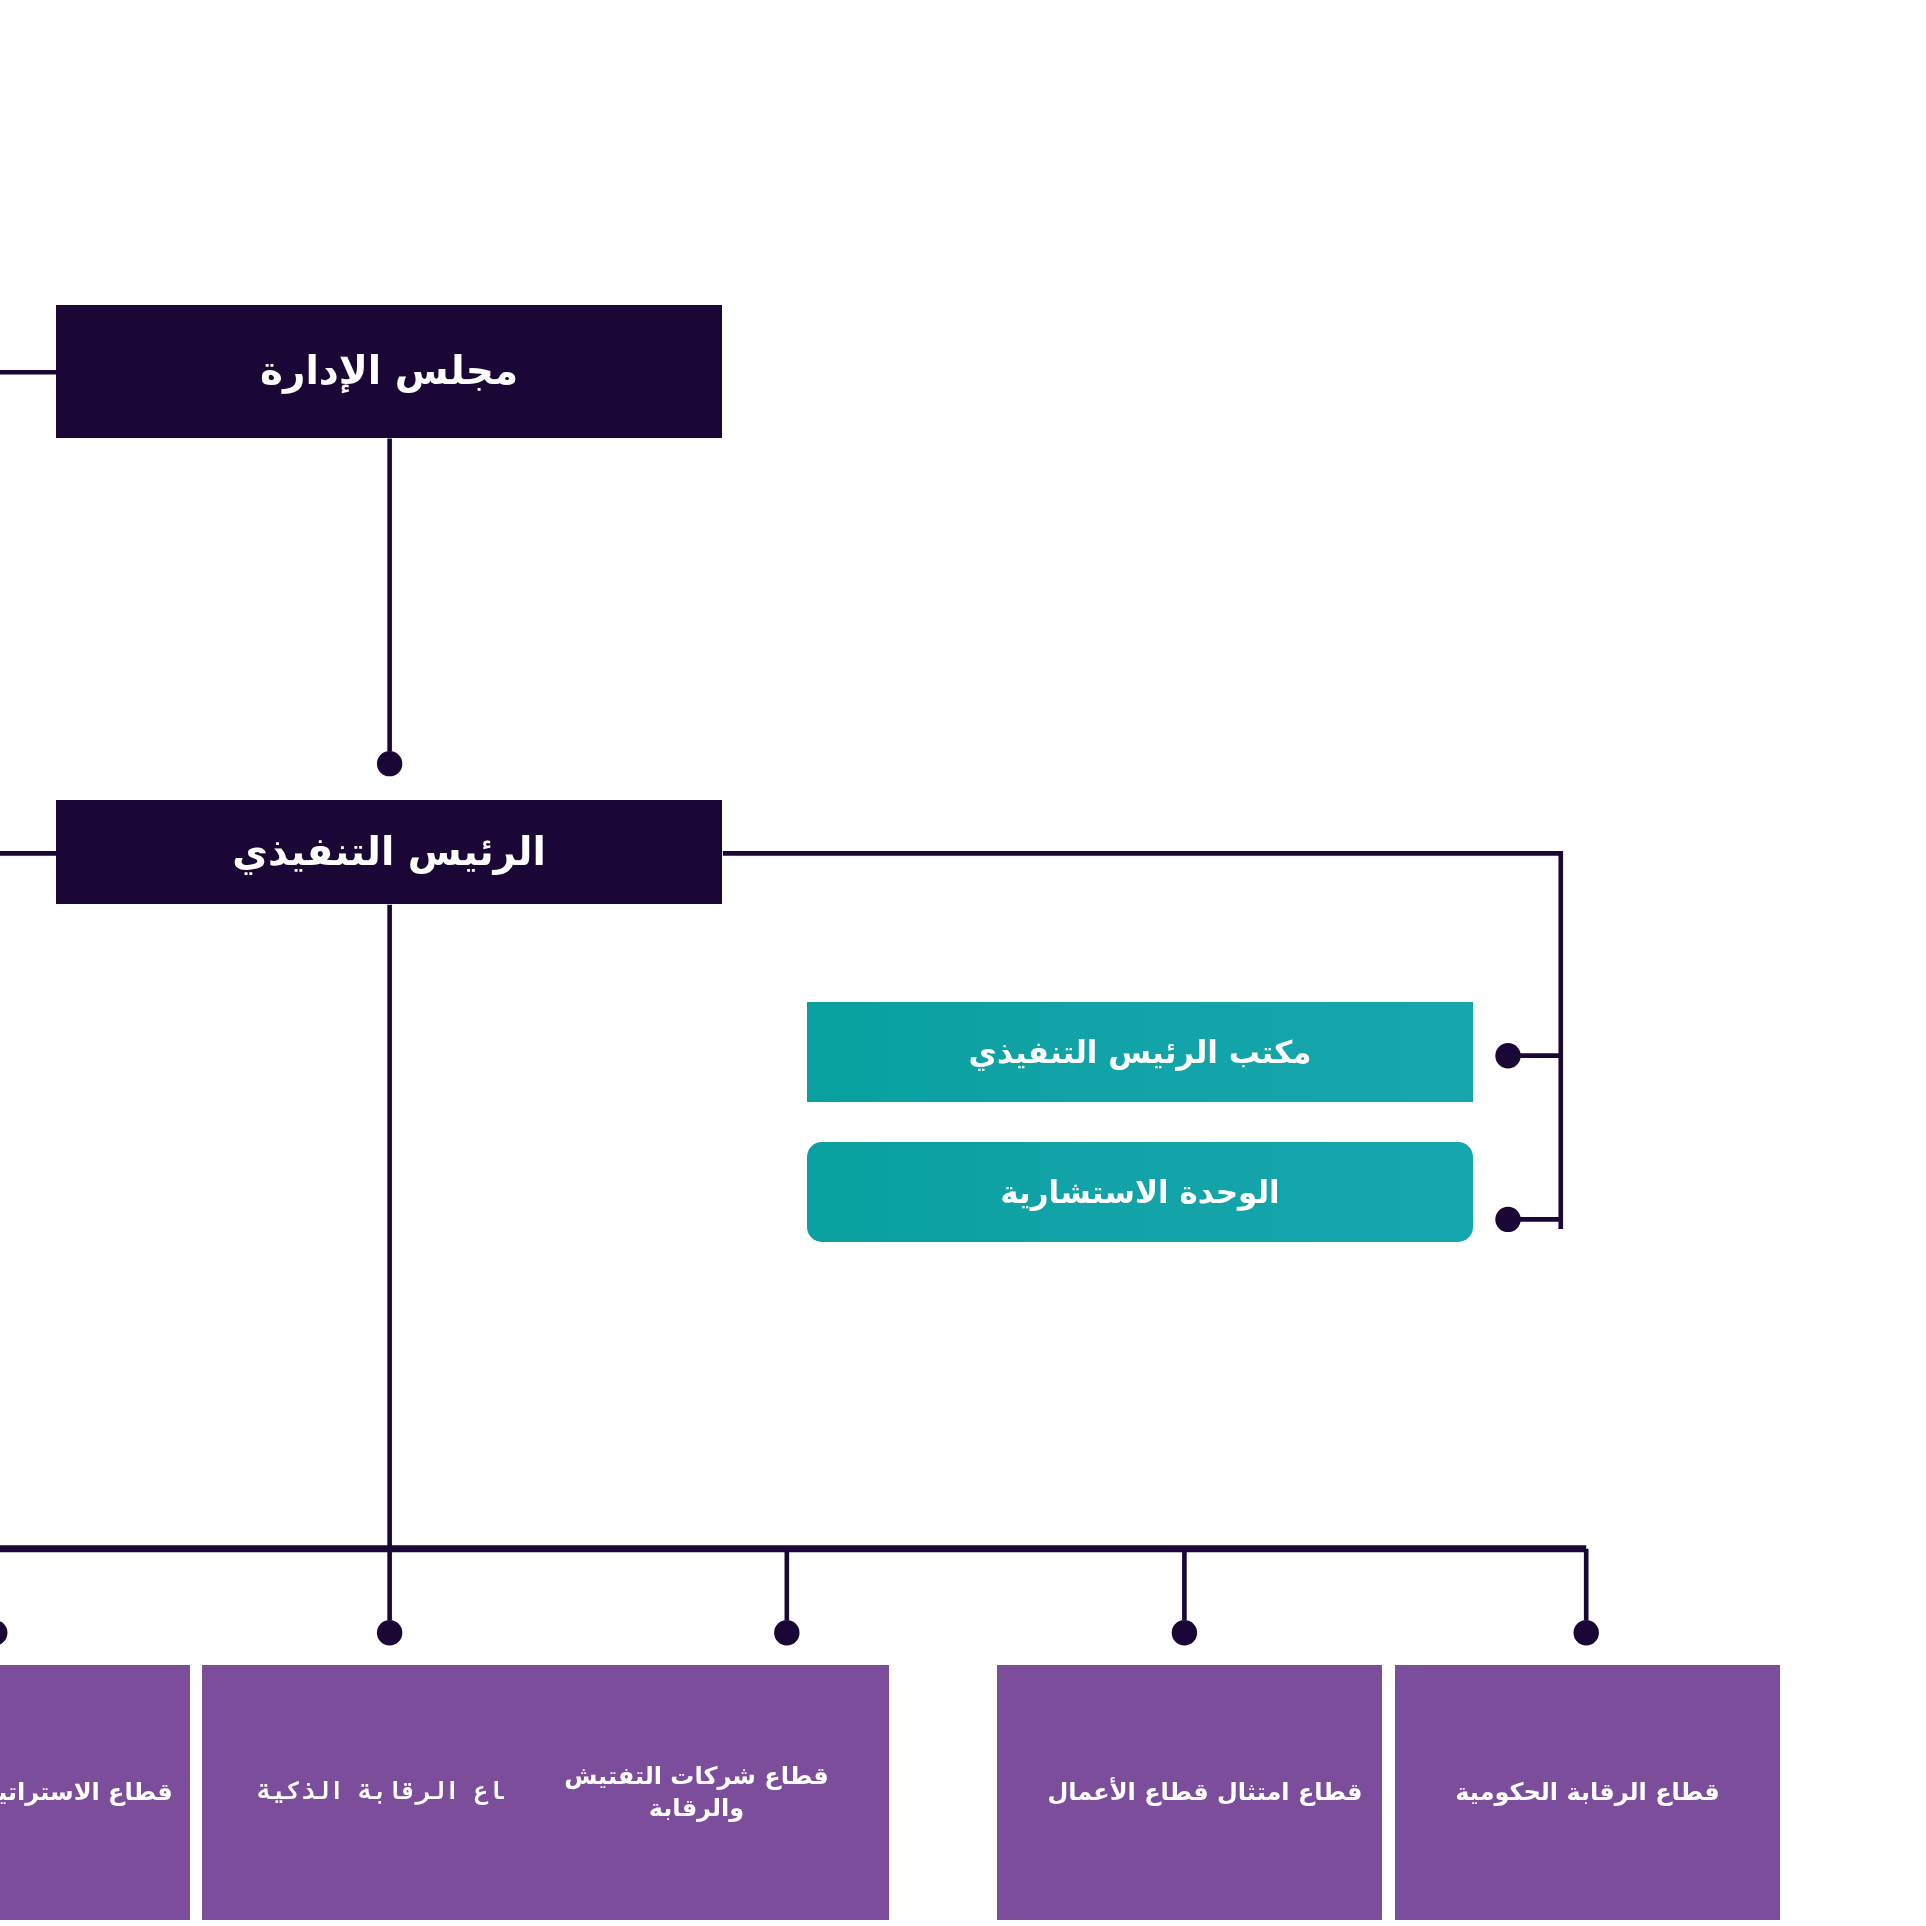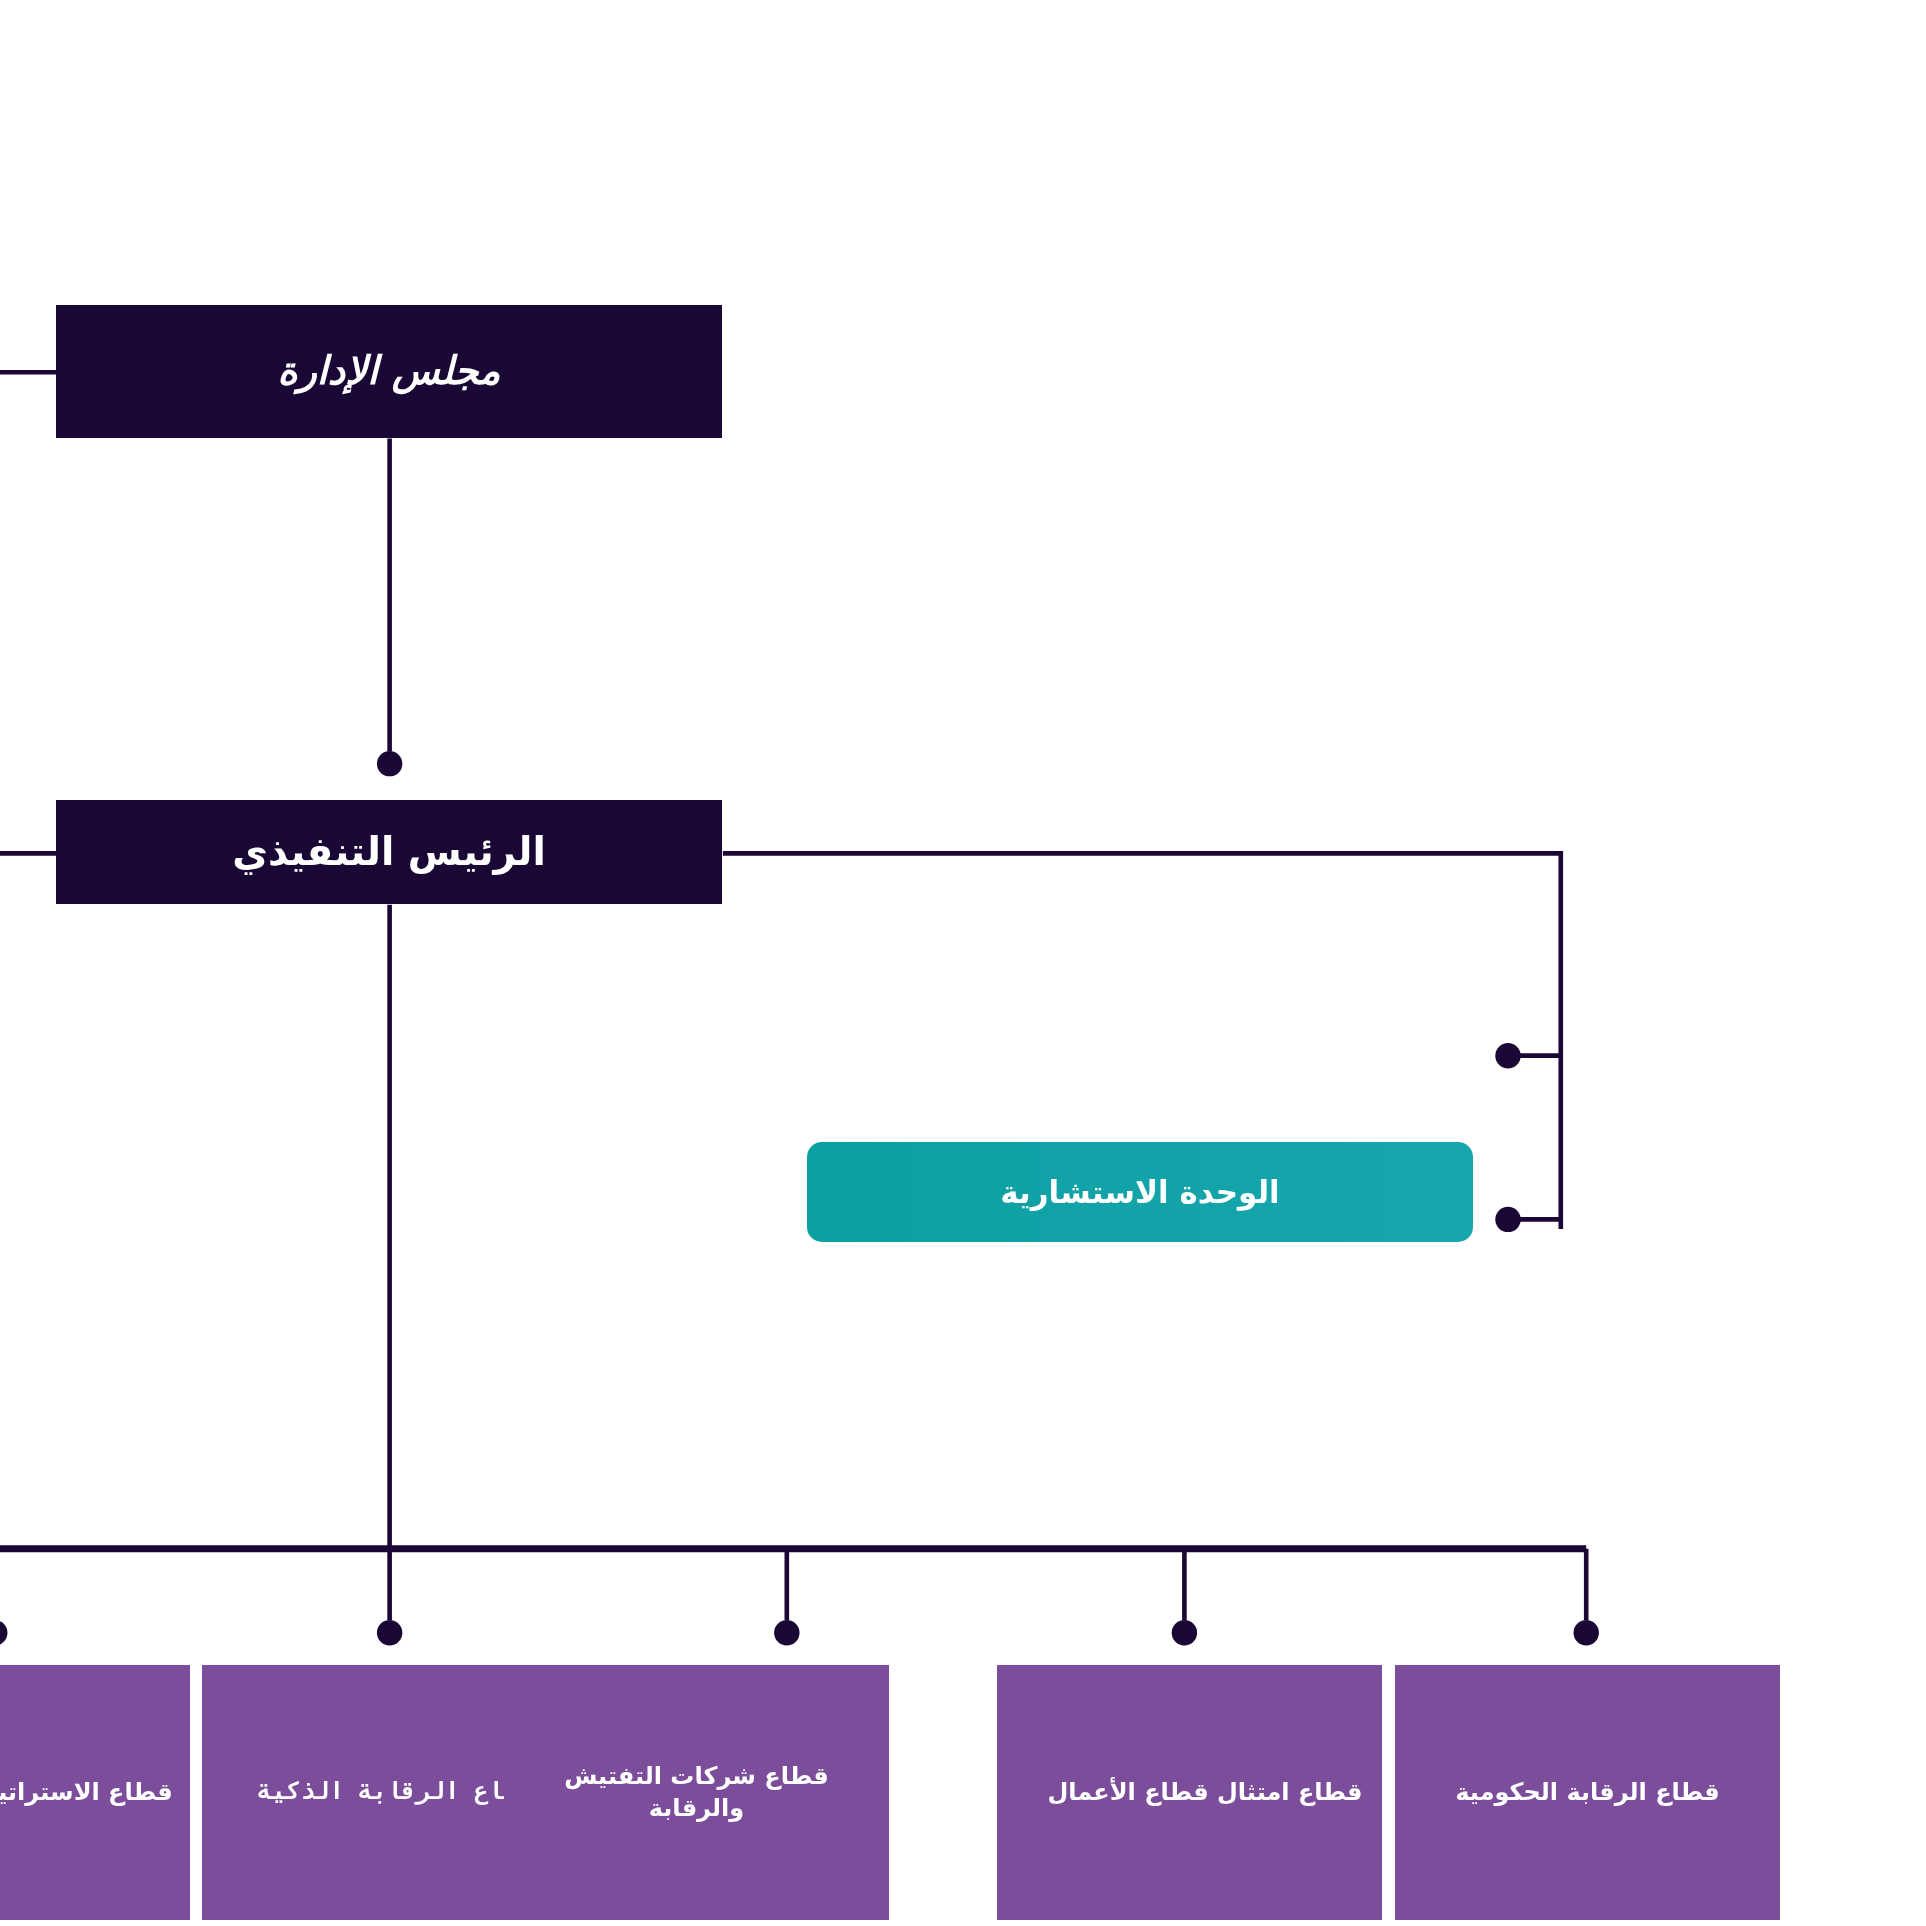--- a/index.html
+++ b/index.html
@@ -35,21 +35,21 @@
   .navy{background:#1B0736;font-weight:700;}
 
   
   .teal{
     background:linear-gradient(90deg,#09A09F 0%,#12A3A8 45%,#16A6AE 100%);
     font-weight:700;
   }
   .purple-dark{background:#7B4D9B;font-weight:700;}
 
   
-  #board{left:1212px;top:305px;width:666px;height:133px;font-size:39px;font-style:italic;}
+  #board{left:1212px;top:305px;width:666px;height:133px;font-size:39px;}
   #ceo  {left:1212px;top:800px;width:666px;height:104px;font-size:39px;}
   .teal-right{left:1963px;width:666px;height:100px;font-size:31px;}
   #ceo-office     {top:1002px;}
   #advisory-unit  {top:1142px;border-radius:15px;}
 
   .sector{top:1665px;width:385px;height:255px;font-size:24px;}
 </style>
 </head>
 <body>
 
@@ -105,20 +105,23 @@
   </svg>
 
   <div id="board" class="node navy">
     <span>مجلس الإدارة</span>
   </div>
 
   <div id="ceo" class="node navy">
     <span>الرئيس التنفيذي</span>
   </div>
 
+  <div id="ceo-office" class="node teal teal-right">
+    <span>مكتب الرئيس التنفيذي</span>
+  </div>
 
   <div id="advisory-unit" class="node teal teal-right">
     <span>الوحدة الاستشارية</span>
   </div>
 
   <div class="node sector purple-dark" style="left:961px;">
     <span>قطاع الاستراتيجية والاستدامة</span>
   </div>
 
   <div class="node sector purple-dark" style="left:1358px;font-family:Liberation Mono, monospace;">

